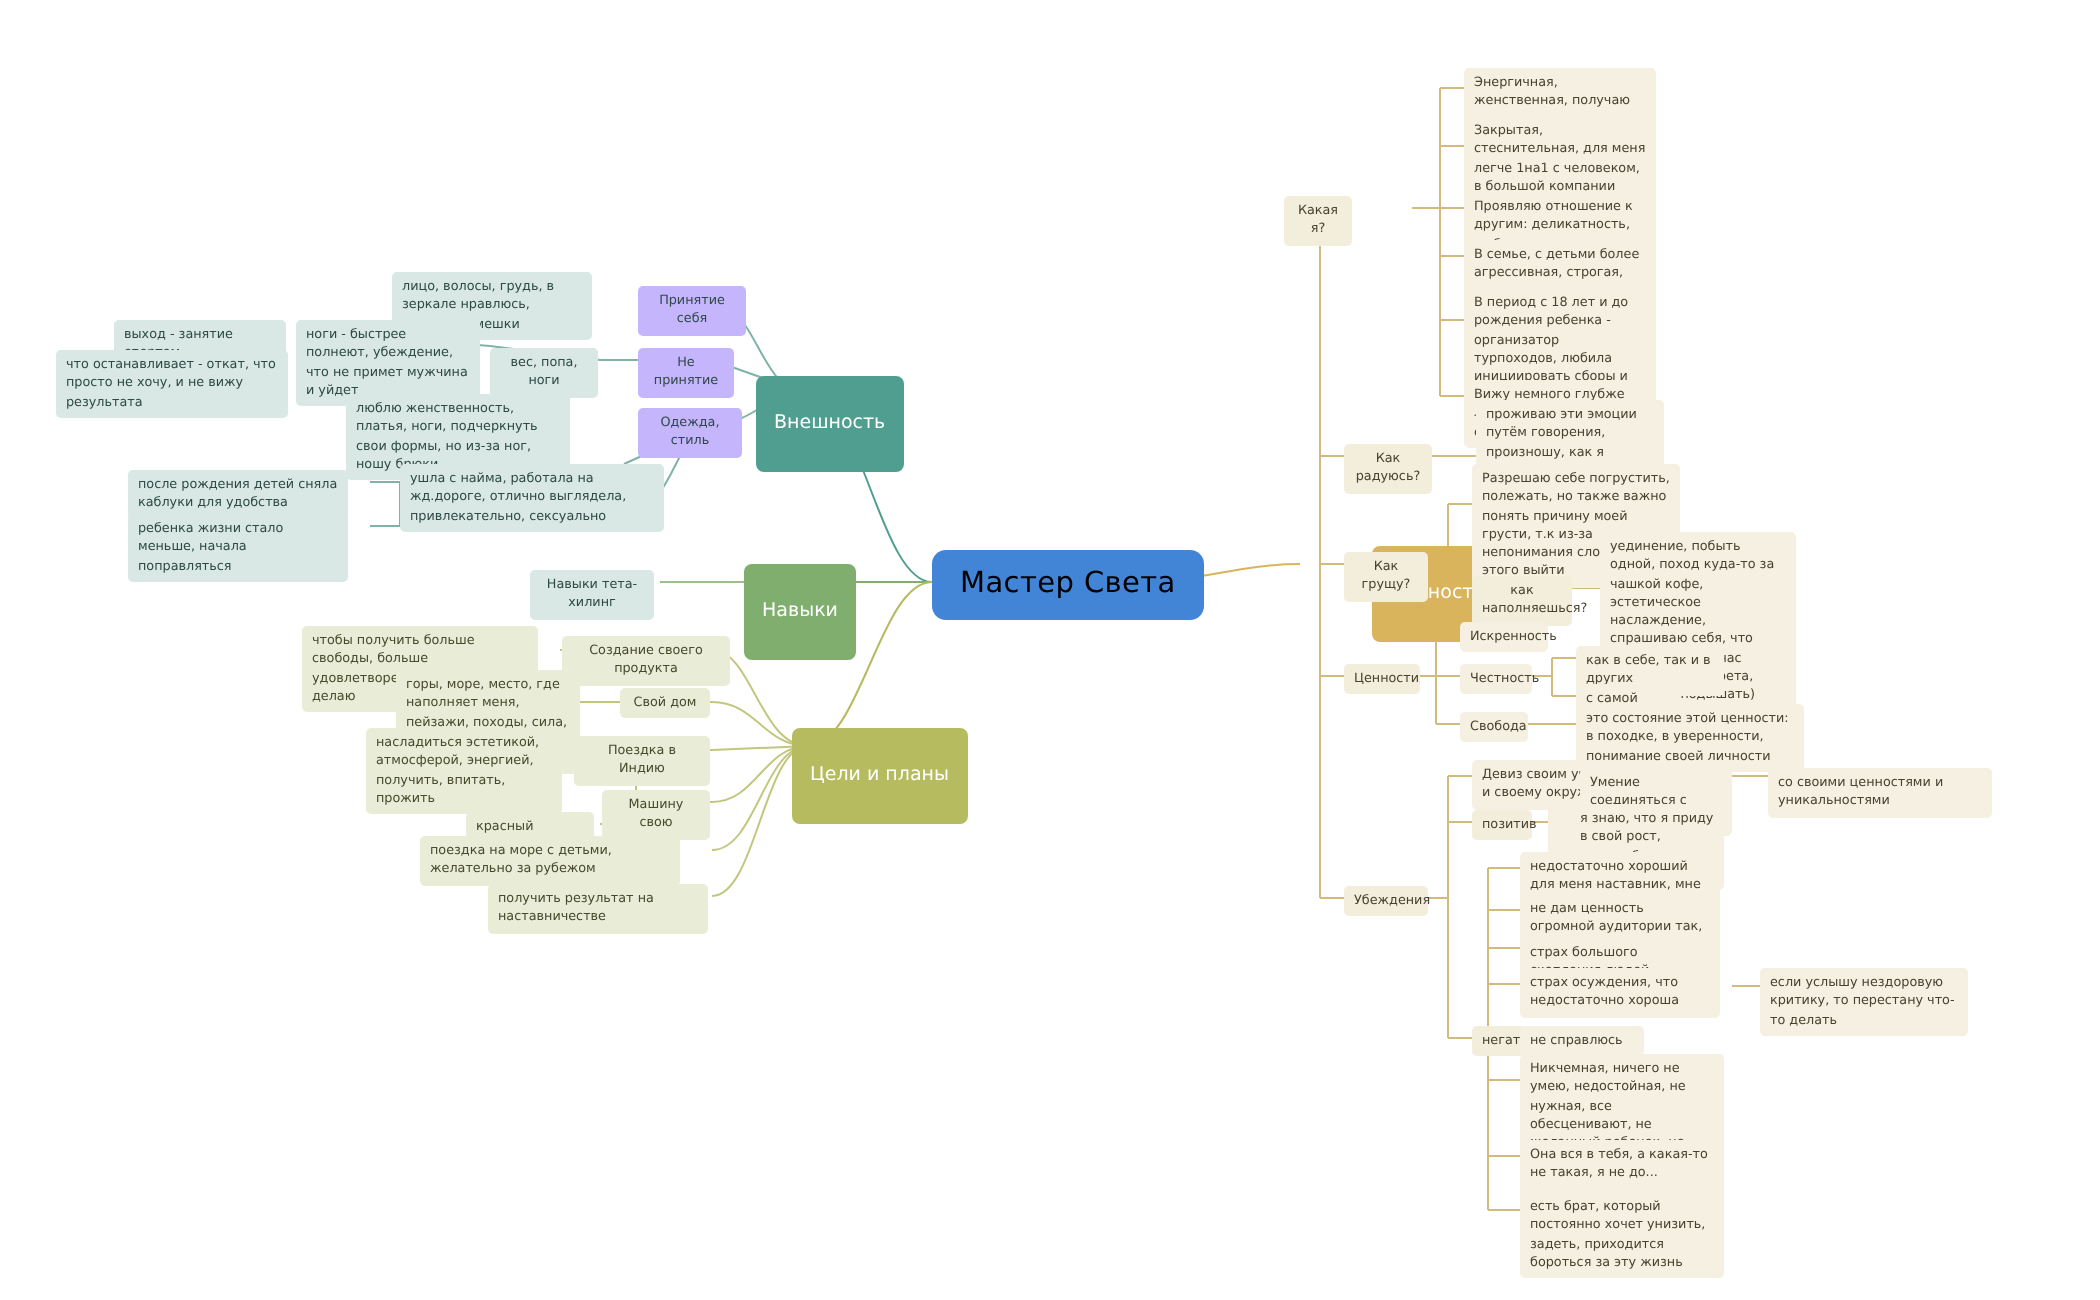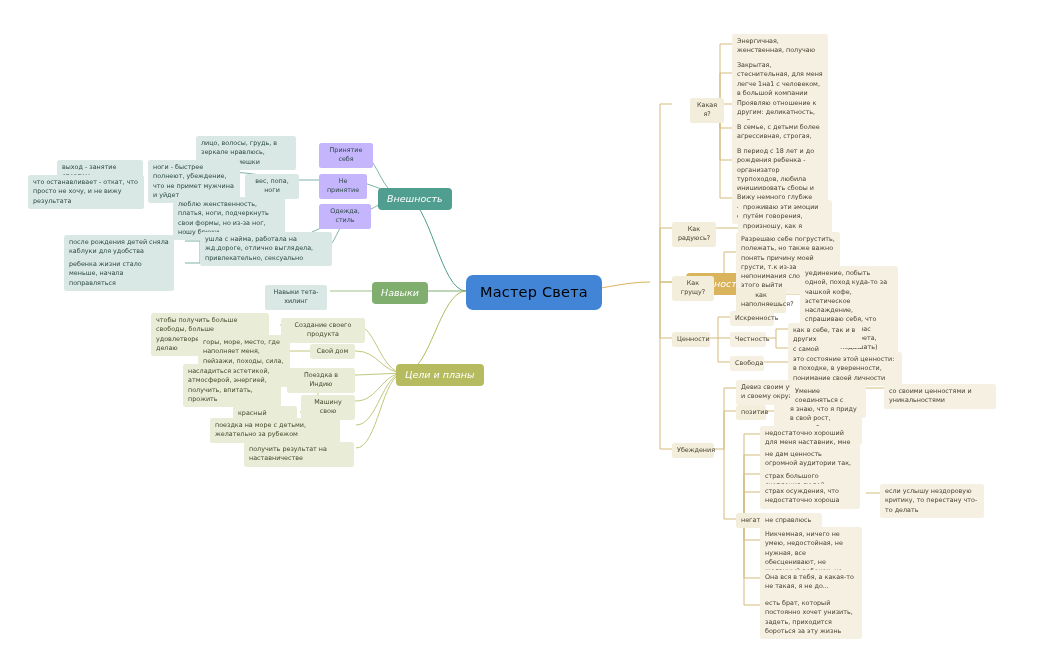--- a/index.html
+++ b/index.html
@@ -13,21 +13,21 @@
   .node{position:absolute;box-sizing:border-box;}
   
   .n-root{
     background:#4285d6;color:#000000;border-radius:7px;
     font-size:14.5px;line-height:1.2;padding:9px 14px;
     letter-spacing:.2px;white-space:nowrap;
   }
   
   .n-l1{
     border-radius:4px;color:#ffffff;font-size:9.5px;line-height:1.25;
-    padding:5px 9px;white-space:nowrap;text-align:center;font-style:italic;
+    padding:18px 9px;white-space:nowrap;text-align:center;
   }
   .l1-teal{background:#4f9e90;}
   .l1-green{background:#7fae6e;}
   .l1-olive{background:#b5bb5e;margin-left:24px;}
   .l1-gold{background:#d9b45c;}
   
   .leaf{
     font-size:6.4px;line-height:1.45;border-radius:2.5px;
     padding:3px 5px;color:#2e3b38;
   }
@@ -153,21 +153,21 @@
 
   <div class="node leaf leaf-olive" style="left:287px;top:368px;width:68px;text-align:center;">Поездка в Индию</div>
   <div class="node leaf leaf-olive" style="left:183px;top:364px;width:98px;">насладиться эстетикой, атмосферой, энергией, получить, впитать, прожить</div>
 
   <div class="node leaf leaf-olive" style="left:301px;top:395px;width:54px;text-align:center;">Машину свою</div>
   <div class="node leaf leaf-olive" style="left:233px;top:406px;width:64px;">красный цитроен</div>
 
   <div class="node leaf leaf-olive" style="left:210px;top:418px;width:130px;">поездка на море с детьми, желательно за рубежом</div>
   <div class="node leaf leaf-olive" style="left:244px;top:442px;width:110px;">получить результат на наставничестве</div>
 
-  <div class="node leaf leaf-gold" style="left:690px;top:98px;width:34px;text-align:center;">Какая я?</div>
+  <div class="node leaf leaf-gold" style="left:642px;top:98px;width:34px;text-align:center;">Какая я?</div>
 
   <div class="node leaf leaf-gold-2" style="left:732px;top:34px;width:96px;">Энергичная, женственная, получаю внимание от мужчин</div>
   <div class="node leaf leaf-gold-2" style="left:732px;top:58px;width:96px;">Закрытая, стеснительная, для меня легче 1на1 с человеком, в большой компании нечем поддержать, нечего сказать, когда не на одной волне</div>
   <div class="node leaf leaf-gold-2" style="left:732px;top:96px;width:96px;">Проявляю отношение к другим: деликатность, любовь, уважение</div>
   <div class="node leaf leaf-gold-2" style="left:732px;top:120px;width:96px;">В семье, с детьми более агрессивная, строгая, несдержанная, вспыльчивая</div>
   <div class="node leaf leaf-gold-2" style="left:732px;top:144px;width:96px;">В период с 18 лет и до рождения ребенка - организатор турпоходов, любила инициировать сборы и мероприятия</div>
   <div class="node leaf leaf-gold-2" style="left:732px;top:190px;width:96px;">Вижу немного глубже людей, чем они сами себя, могу направить</div>
 
   <div class="node leaf leaf-gold" style="left:672px;top:222px;width:44px;text-align:center;">Как радуюсь?</div>
   <div class="node leaf leaf-gold-2" style="left:738px;top:200px;width:94px;">проживаю эти эмоции путём говорения, произношу, как я кайфую, какое удовольствие получаю</div>

